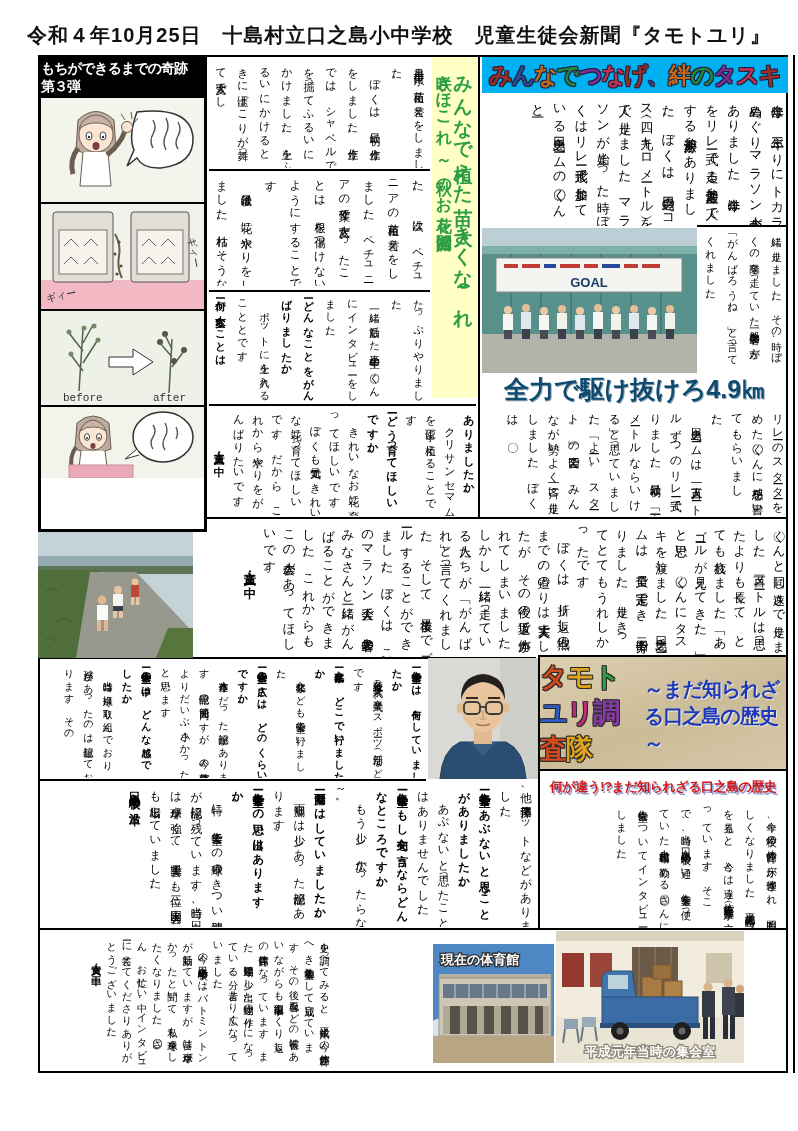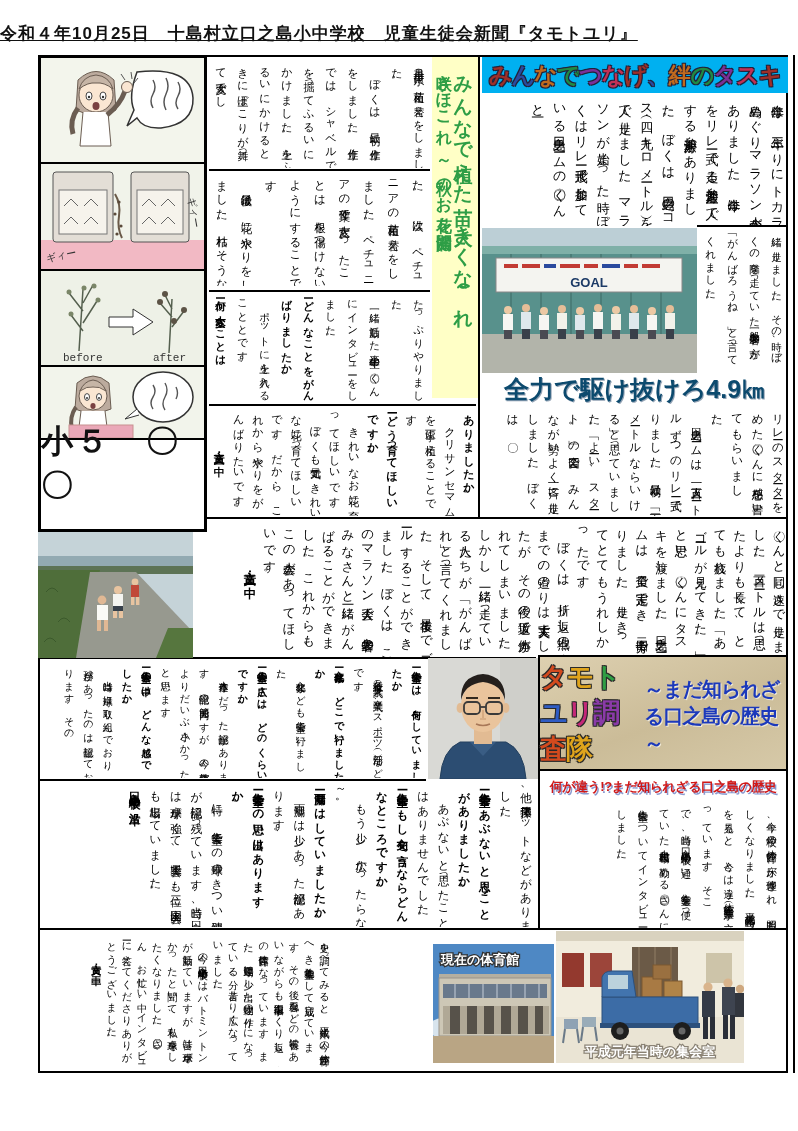--- a/index.html
+++ b/index.html
@@ -1,21 +1,21 @@
 <!DOCTYPE html>
 <html><head>
 <meta charset="utf-8">
 <style>
   html,body{margin:0;padding:0;background:#fff;}
   body{width:798px;height:1131px;position:relative;font-family:"Liberation Sans",sans-serif;color:#111;overflow:hidden;}
   .abs{position:absolute;}
   .line{position:absolute;background:#000;}
   .v{writing-mode:vertical-rl;text-orientation:mixed;overflow:hidden;letter-spacing:1px;}
   .band{position:absolute;color:#000;}
-  .header{position:absolute;left:0;right:0;top:22px;text-align:left;font-size:17px;font-weight:bold;letter-spacing:1px;text-decoration:underline;}
+  .header{position:absolute;left:0;right:0;top:22px;text-align:center;font-size:20px;font-weight:bold;letter-spacing:1px;}
   .frame{position:absolute;left:38px;top:55px;width:750px;height:1018px;border:2px solid #000;box-sizing:border-box;}
   .rline2{position:absolute;left:793px;top:55px;width:2px;height:1018px;background:#000;}
   
   .comic{position:absolute;left:38px;top:55px;width:169px;height:477px;border:3px solid #000;box-sizing:border-box;background:#fff;}
   .comic-title{height:40px;background:#000;color:#fff;display:flex;align-items:center;justify-content:center;font-size:14px;font-weight:bold;letter-spacing:-1px;}
   .panel{display:block;border-top:2px solid #000;}
   .panel.first{border-top:none;}
   .comic-byline{height:48px;border-top:2px solid #000;display:flex;align-items:center;justify-content:center;font-size:32px;font-weight:bold;letter-spacing:3px;}
   
   .fhband{position:absolute;left:432px;top:57px;width:46px;height:341px;background:#ffffc6;}
@@ -59,20 +59,21 @@
 <div class="line" style="left:209px;top:290px;width:221px;height:2px;"></div>
 <div class="line" style="left:209px;top:404px;width:267px;height:2px;"></div>
 <div class="line" style="left:197px;top:517px;width:591px;height:2px;"></div>
 <div class="line" style="left:697px;top:225px;width:91px;height:2px;"></div>
 <div class="line" style="left:478px;top:55px;width:2px;height:462px;"></div>
 <div class="line" style="left:40px;top:657px;width:496px;height:2px;"></div>
 <div class="line" style="left:40px;top:779px;width:386px;height:2px;"></div>
 <div class="line" style="left:40px;top:928px;width:748px;height:2px;"></div>
 
 <div class="comic">
+  <div class="comic-title">もちができるまでの奇跡　第３弾</div>
 
   <svg class="panel first" width="163" height="104" viewBox="0 0 163 104">
     <rect width="163" height="104" fill="#f3f5ec"></rect>
     <path d="M96 14 Q150 8 152 40 Q153 66 120 70 Q102 71 96 60 L86 68 L93 52 Q87 38 96 14 Z" fill="#fff" stroke="#333" stroke-width="1.5"></path>
     <path d="M112 22 q4 7 0 14 q-4 7 0 14 M125 20 q4 8 0 16 q-4 8 0 16 M137 24 q4 7 0 14 q-4 7 0 13" stroke="#555" fill="none" stroke-width="1.5"></path>
     <path d="M37 22 Q55 5 73 22 L75 52 Q55 62 35 52 Z" fill="#bcab9e" stroke="#6b5d52"></path>
     <circle cx="55" cy="37" r="17" fill="#fae6d2" stroke="#6b5d52"></circle>
     <path d="M38 31 Q42 18 55 17 Q68 18 72 31 Q63 24 55 25 Q47 24 38 31 Z" fill="#c6b5a6" stroke="#6b5d52"></path>
     <ellipse cx="48" cy="38" rx="3" ry="4" fill="#fff" stroke="#444"></ellipse>
     <ellipse cx="62" cy="38" rx="3" ry="4" fill="#fff" stroke="#444"></ellipse>
@@ -133,21 +134,20 @@
     <ellipse cx="46" cy="30" rx="2.5" ry="3.4" fill="#fff" stroke="#444"></ellipse>
       <ellipse cx="58" cy="30" rx="2.5" ry="3.4" fill="#fff" stroke="#444"></ellipse>
     <circle cx="46" cy="31" r="1" fill="#333"></circle>
       <circle cx="58" cy="31" r="1" fill="#333"></circle>
     <ellipse cx="52" cy="39" rx="2.6" ry="3" fill="#7a4040"></ellipse>
     <path d="M40 44 L38 60 L66 60 L64 44" fill="#fff" stroke="#6b5d52"></path>
     <path d="M35 40 Q28 50 31 62" stroke="#6b5d52" stroke-width="4" fill="none"></path>
     <rect x="28" y="58" width="64" height="13" fill="#eaa8b8" stroke="#c89090"></rect>
   </svg>
 
-  <div class="comic-byline">小５　〇〇</div>
 </div>
 
 <svg class="abs" style="left:38px;top:532px;" width="155" height="126" viewBox="0 0 155 126">
   <rect width="155" height="126" fill="#c5d3d8"></rect>
   <rect y="24" width="155" height="14" fill="#93aab2"></rect>
   <rect y="34" width="155" height="8" fill="#5d7355"></rect>
   <path d="M0 38 L62 38 L40 126 L0 126 Z" fill="#4f6e3a"></path>
   <path d="M8 60 q6 -8 12 0 M20 90 q6 -8 12 0 M6 110 q6 -8 12 0" stroke="#3c5a2c" fill="none"></path>
   <path d="M52 40 L98 40 L155 100 L155 126 L38 126 Z" fill="#97998f"></path>
   <path d="M130 96 L155 96 L155 126 L118 126 Z" fill="#56763e"></path>

